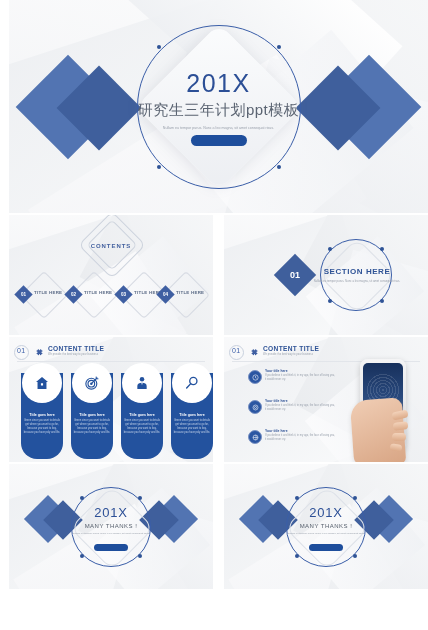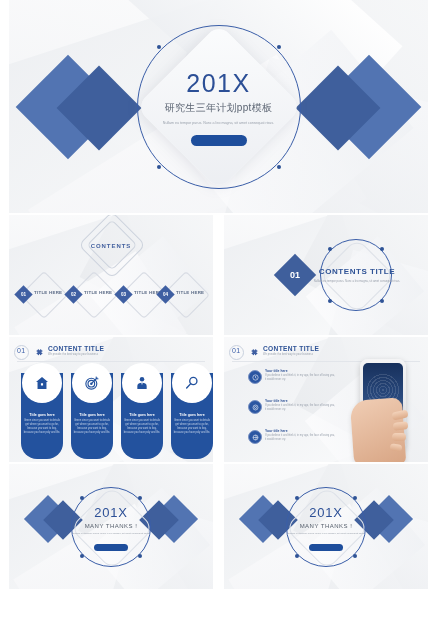--- a/index.html
+++ b/index.html
@@ -85,21 +85,21 @@
 
   
   .s1 .dL1{width:74px;height:74px;left:22px;top:70px;}
   .s1 .dL2{width:60px;height:60px;left:60px;top:78px;}
   .s1 .dR1{width:74px;height:74px;right:22px;top:70px;}
   .s1 .dR2{width:60px;height:60px;right:60px;top:78px;}
   .s1 .ringwrap{width:164px;height:164px;left:50%;top:50%;margin:-82px 0 0 -82px;}
   .s1 .rsq{width:118px;height:118px;left:50%;top:50%;margin:-59px 0 0 -59px;}
   .s1 .cover-txt{position:absolute;left:0;right:0;top:50%;margin-top:-38px;text-align:center;}
   .s1 .cover-txt .y{font-size:25px;line-height:28px;}
-  .s1 .cover-txt .cn{font-size:10px;margin-top:4px;letter-spacing:.03em;}
+  .s1 .cover-txt .cn{font-size:15px;margin-top:4px;letter-spacing:.03em;}
   .s1 .cover-txt .lo{font-size:3.6px;margin-top:6px;}
   .s1 .btn{position:absolute;left:50%;margin-left:-28px;top:50%;margin-top:28px;width:56px;height:11px;}
 
   
   .s2 .topdia-o{width:46px;height:46px;left:50%;margin-left:-23px;top:6px;border-radius:7px;}
   .s2 .topdia-o2{width:34px;height:34px;left:50%;margin-left:-17px;top:12px;border-radius:5px;}
   .s2 .contents-label{
     position:absolute;left:0;right:0;top:28px;text-align:center;
     font-size:6px;letter-spacing:.16em;color:#44619f;font-weight:bold;}
   .s2 .row{position:absolute;left:0;right:0;top:62px;height:46px;}
@@ -262,21 +262,21 @@
     <div class="ringwrap">
       <div class="ring"></div>
       <div class="node" style="left:10px;top:10px;margin:-2px;"></div>
       <div class="node" style="right:10px;top:10px;margin:-2px;"></div>
       <div class="node" style="left:10px;bottom:10px;margin:-2px;"></div>
       <div class="node" style="right:10px;bottom:10px;margin:-2px;"></div>
     </div>
     <div class="dia blue dk numdia"></div>
     <div class="numtxt">01</div>
     <div class="sect">
-      <div class="h">CONTENTS TITLE</div>
+      <div class="h">SECTION HERE</div>
       <div class="lo t-lorem">Nullam eu tempor purus. Nunc a leo magna, sit amet consequat risus.</div>
     </div>
   </div>
 
   <div class="slide s4">
     <div class="poly">
       <i class="p1"></i>
         <i class="p2"></i>
         <i class="p3"></i>
         <i class="p7"></i>

